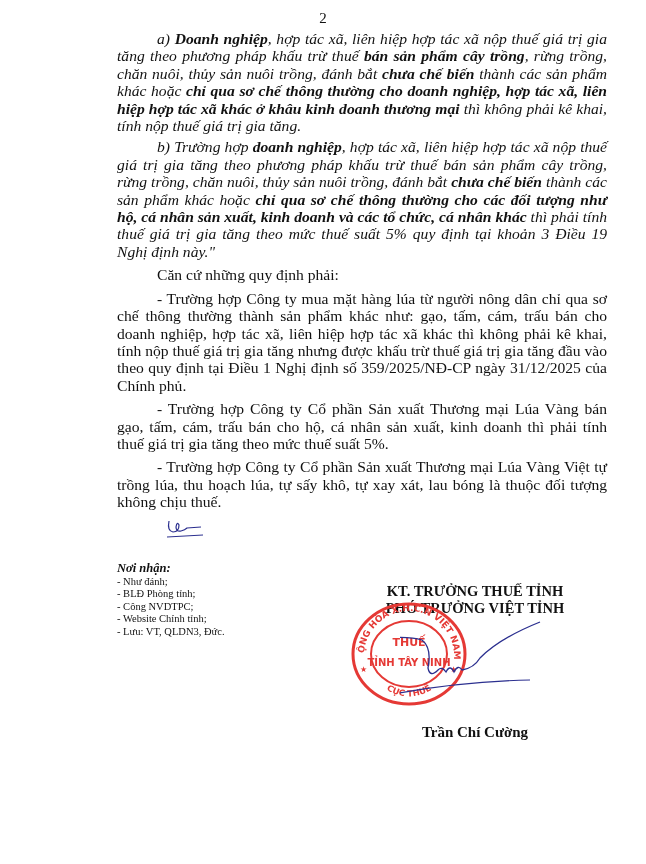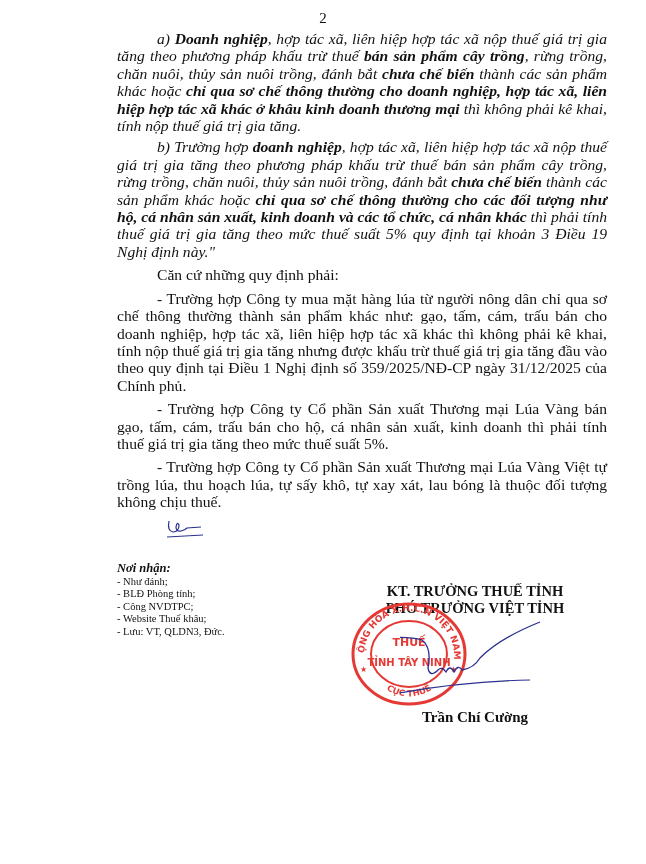--- a/index.html
+++ b/index.html
@@ -11,21 +11,21 @@
                  line-height: 17.4px; text-align: justify; }
     .para { margin: 0 0 4px 0; text-indent: 40px; }
     .para.italic { font-style: italic; }
     .para.tight { margin-bottom: 6px; }
     b { font-weight: bold; font-family: Liberation Serif, serif; }
     .sig-mark { display: inline-block; width: 40px; height: 22px; vertical-align: middle; margin-left: 8px; }
     .recipients { position: absolute; left: 117px; top: 562px; font-size: 10.5px; line-height: 12.6px; }
     .recipients .title { font-weight: bold; font-style: italic; font-size: 12.5px; margin-bottom: 1px; }
     .signer-block { position: absolute; left: 345px; top: 563px; width: 260px; text-align: center; margin-top: 20px; }
     .signer-title { font-weight: bold; font-size: 14.5px; line-height: 17px; }
-    .signer-name { position: absolute; left: 0; top: 126px; width: 260px; text-align: center;
+    .signer-name { position: absolute; left: 0; top: 141px; width: 260px; text-align: center;
                    font-weight: bold; font-size: 15px; }
     .stamp { position: absolute; left: 350px; top: 598px; width: 118px; height: 108px; }
     .signature { position: absolute; left: 400px; top: 620px; width: 190px; height: 90px; }
   </style>
 </head>
 <body>
 
 <div class="page-number">2</div>
 
 <div class="body-text">
@@ -41,21 +41,21 @@
         <path d="M4 4 Q2 14 8 15 Q14 15 14 8 Q12 4 11 10 Q11 15 16 14 Q20 13 22 11 L36 10" fill="none" stroke="#2b2f8f" stroke-width="1.2"></path>
         <path d="M2 20 L38 18" fill="none" stroke="#2b2f8f" stroke-width="1"></path>
       </svg></p>
 </div>
 
 <div class="recipients">
   <div class="title">Nơi nhận:</div>
   <div>- Như đánh;</div>
   <div>- BLĐ Phòng tỉnh;</div>
   <div>- Công NVDTPC;</div>
-  <div>- Website Thuế khâu;</div>
+  <div>- Website Chính tỉnh;</div>
   <div>- Lưu: VT, QLDN3, Đức.</div>
 </div>
 
 <div class="signer-block">
   <div class="signer-title">KT. TRƯỞNG THUẾ TỈNH</div>
   <div class="signer-title">PHÓ TRƯỞNG VIỆT TỈNH</div>
   <div class="signer-name">Trần Chí Cường</div>
 </div>
 
 <svg class="stamp" viewBox="0 0 118 108">

